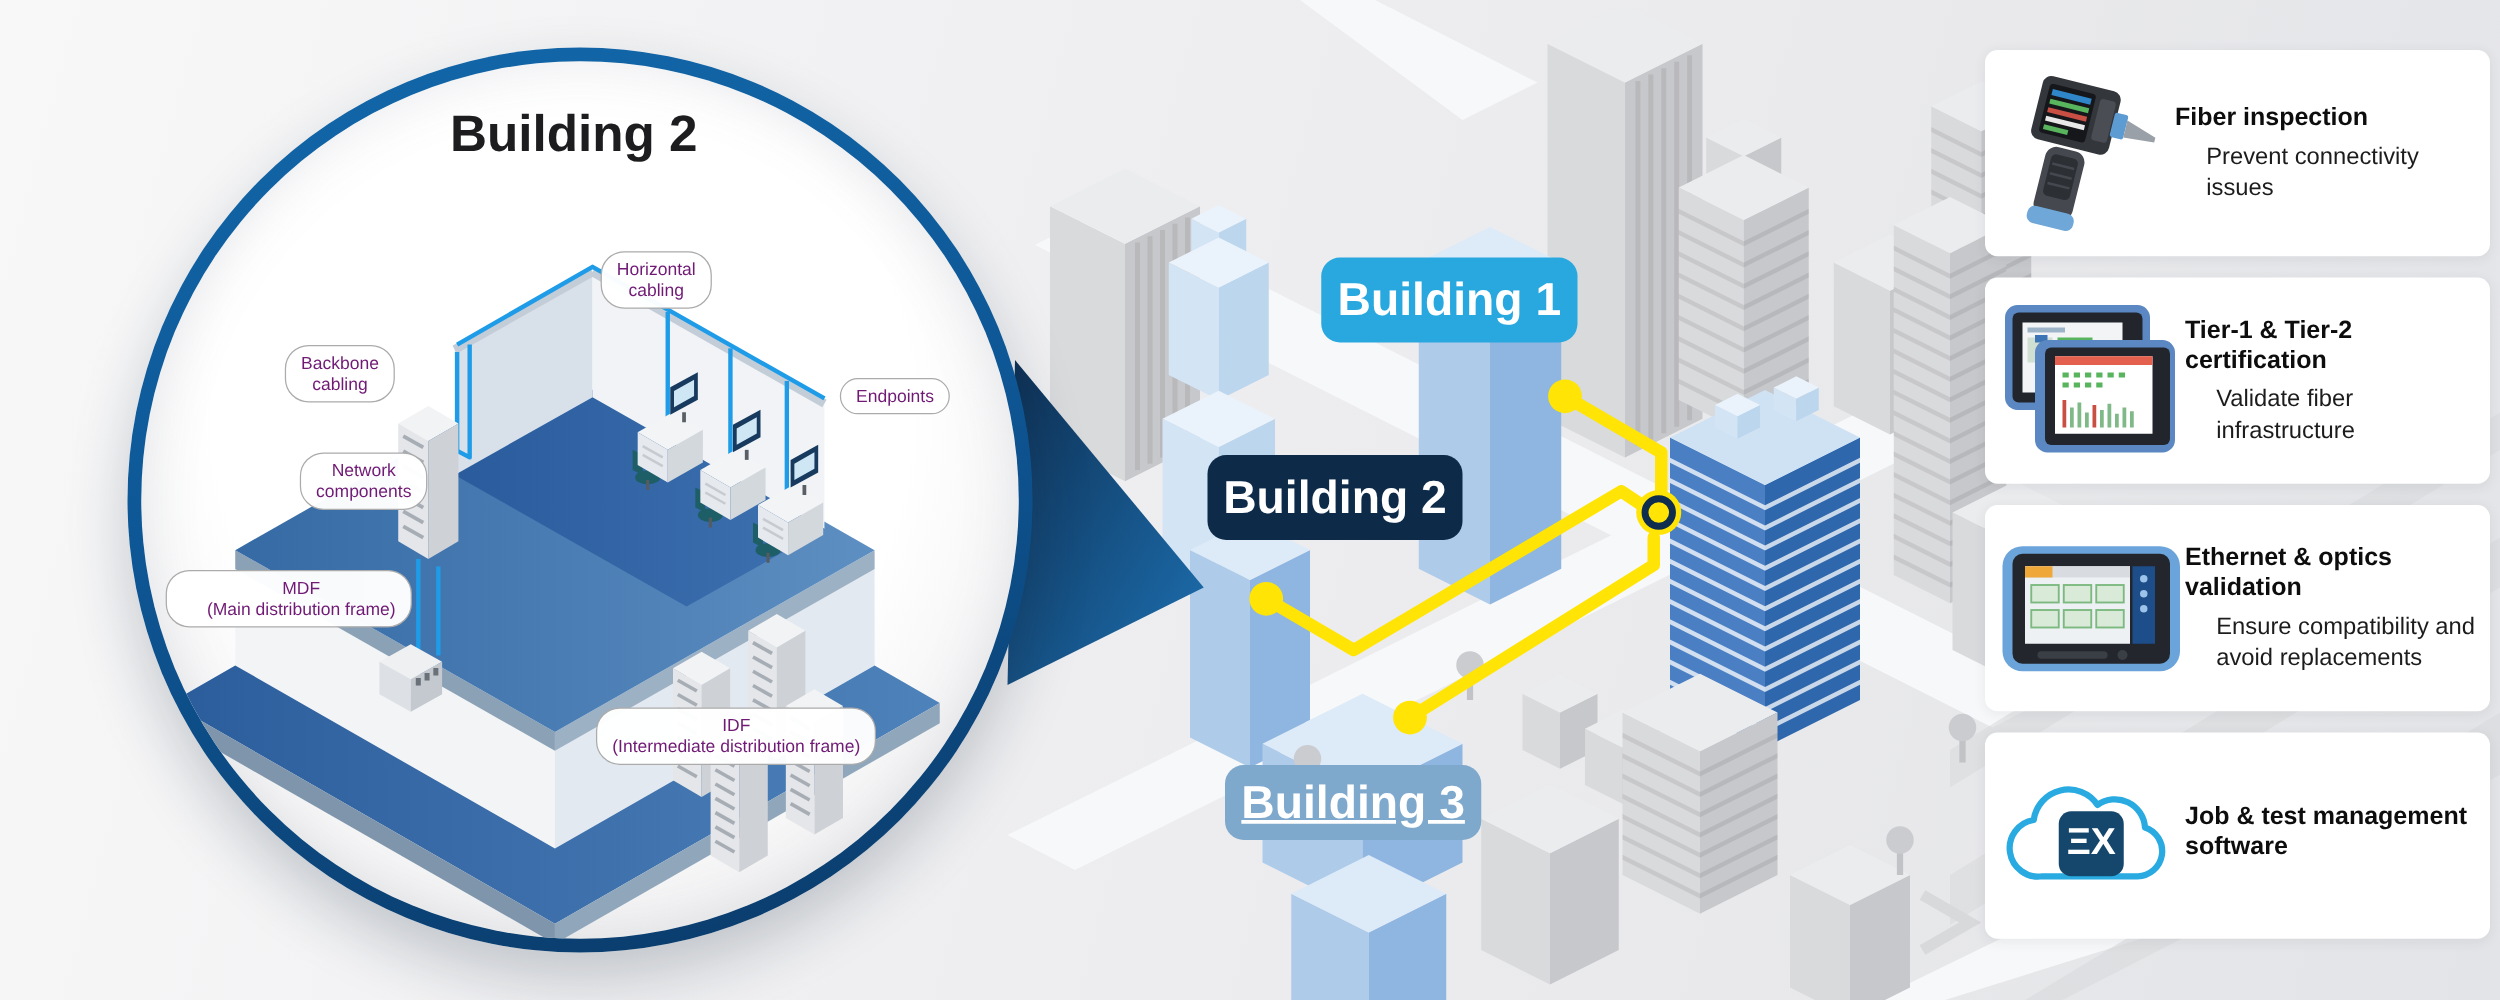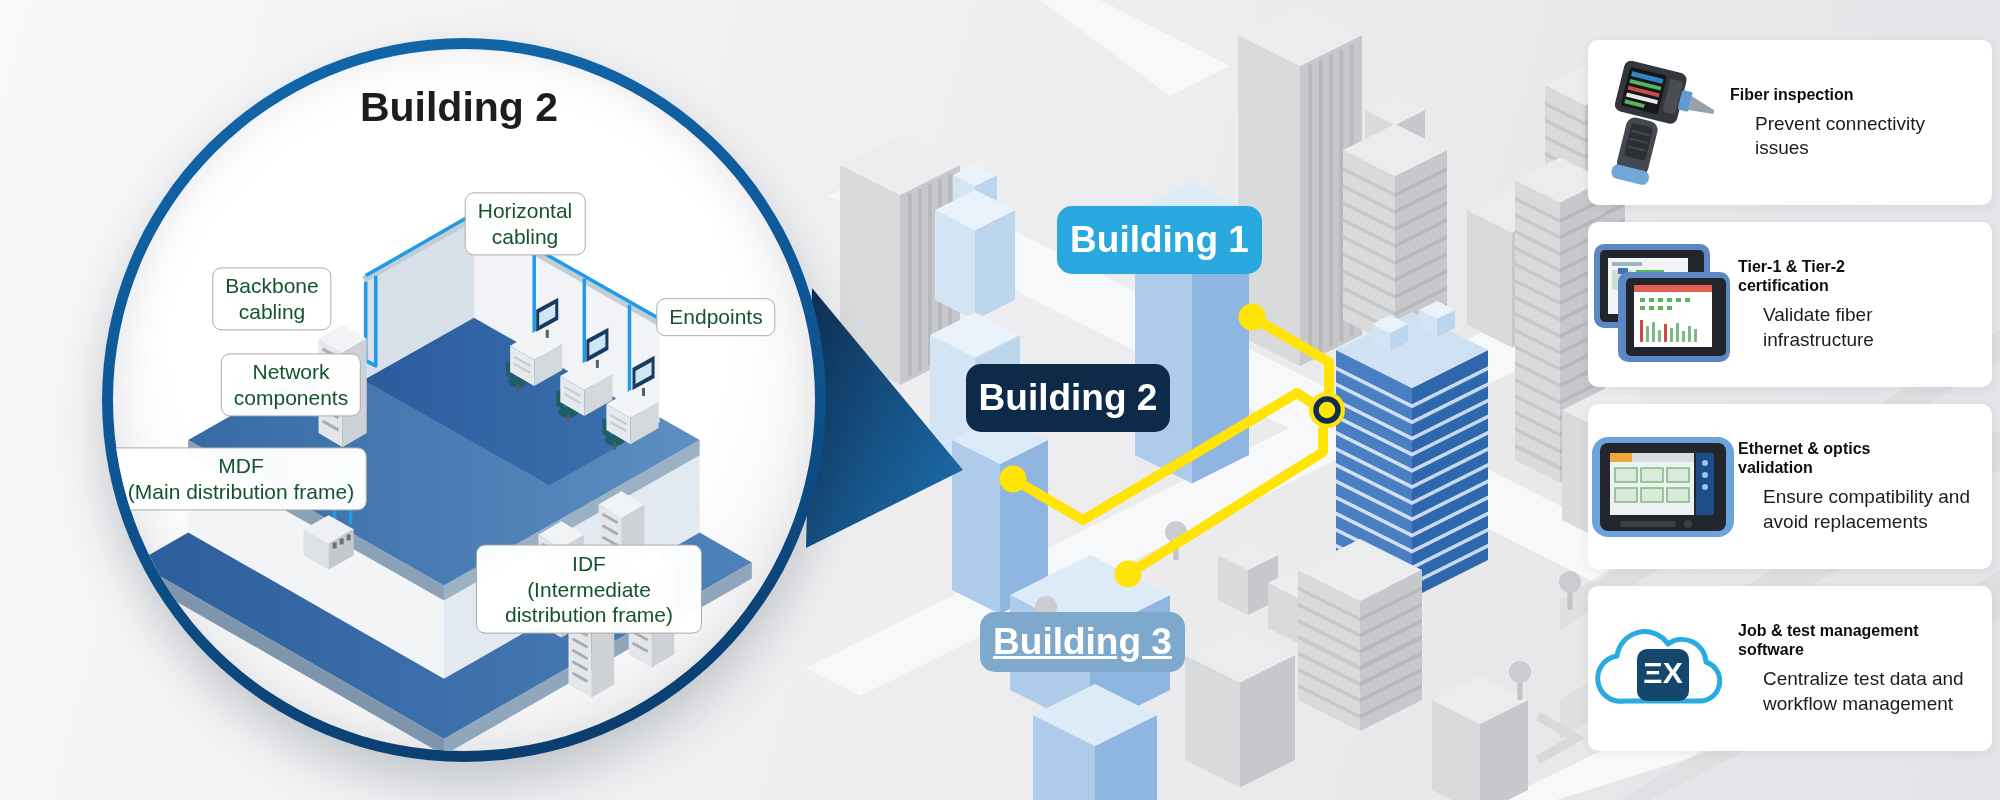--- a/index.html
+++ b/index.html
@@ -13,38 +13,38 @@
   .lens{position:absolute;left:102px;top:38px;width:724px;height:724px;border-radius:50%;
         background:linear-gradient(168deg,#1268aa 0%,#0e5796 45%,#0a3a69 100%);
         box-shadow:0 22px 48px rgba(25,40,60,.22);z-index:2;}
   .lens-inner{position:absolute;inset:11px;border-radius:50%;overflow:hidden;
         background:radial-gradient(circle at 48% 40%,#ffffff 50%,#f2f2f3 76%,#e2e3e5 100%);
         box-shadow:inset 0 0 46px rgba(110,120,135,.16);}
   .cutaway{position:absolute;left:0;top:0;}
   .lens-title{position:absolute;left:346px;top:58px;transform:translate(-50%,-50%);
         font-size:41px;font-weight:700;color:#1d1d1f;white-space:nowrap;z-index:4;}
   .plabel{position:absolute;transform:translate(-50%,-50%);background:rgba(255,255,255,.97);
-        border:1px solid #ababab;border-radius:9px;padding:5px 12px;font-size:21px;line-height:1.22;
-        color:#14532d;text-align:center;white-space:pre-line;z-index:4;}
+        border:1px solid #ababab;border-radius:19px;padding:5px 12px;font-size:14px;line-height:1.22;
+        color:#701a75;text-align:center;white-space:pre-line;z-index:4;}
 
   
   .maplabel{position:absolute;display:flex;align-items:center;justify-content:center;
         color:#fff;font-weight:700;font-size:37px;border-radius:15px;white-space:nowrap;z-index:3;}
   .maplabel.b1{left:1057px;top:206px;width:205px;height:68px;background:#29a8e0;}
   .maplabel.b2{left:966px;top:364px;width:204px;height:68px;background:#0d2b49;}
   .maplabel.dc{left:1362px;top:376px;width:201px;height:76px;background:#1c73b8;}
   .maplabel.b3{left:980px;top:612px;width:205px;height:60px;background:#7fa9cc;text-decoration:underline;}
 
   
   .card{position:absolute;left:1588px;width:404px;height:165px;background:#fff;border-radius:10px;
         box-shadow:0 2px 10px rgba(40,50,60,.08);display:flex;align-items:center;z-index:3;}
   .card.c1{top:40px;}.card.c2{top:222px;}.card.c3{top:404px;}.card.c4{top:586px;}
-  .card-icon{flex:0 0 142px;display:flex;align-items:center;justify-content:center;}
+  .card-icon{flex:0 0 142px;display:flex;align-items:center;justify-content:center;margin-left:10px;}
   .card-text{flex:1;padding-right:12px;}
-  .card-title{font-weight:700;font-size:16px;color:#0d0d0d;margin-bottom:8px;line-height:1.2;white-space:pre-line;}
+  .card-title{font-weight:700;font-size:20px;color:#0d0d0d;margin-bottom:8px;line-height:1.2;white-space:pre-line;}
   .card-desc{font-size:19px;color:#1c1c1c;line-height:1.28;white-space:pre-line;margin-left:25px;}
 </style>
 </head>
 <body>
 
 <div class="stage">
 
   <svg class="city" width="2000" height="800" viewBox="0 0 2000 800">
     <defs>
       <linearGradient id="wedgeGrad" x1="0" y1="0" x2="1" y2="1">
@@ -511,18 +511,16 @@
     <div class="card-icon">
       <svg width="150" height="120" viewBox="0 0 150 120">
         <path d="M36 92 H112 A20 20 0 0 0 118 53 A24 24 0 0 0 80 35 A28 28 0 0 0 29 47 A21 21 0 0 0 36 92 Z" fill="#ffffff" stroke="#29abe2" stroke-width="5" stroke-linejoin="round"></path>
         <rect x="49" y="40" width="52" height="52" rx="10" fill="#14476b"></rect>
         <text x="75" y="74" font-size="30" font-weight="700" fill="#ffffff" text-anchor="middle">ΞX</text>
       </svg>
     </div>
     <div class="card-text">
       <div class="card-title">Job &amp; test management
 software</div>
-      <div class="card-desc">Centralize test data and
-workflow management</div>
     </div>
   </div>
 
 </div>
 
 </body></html>

